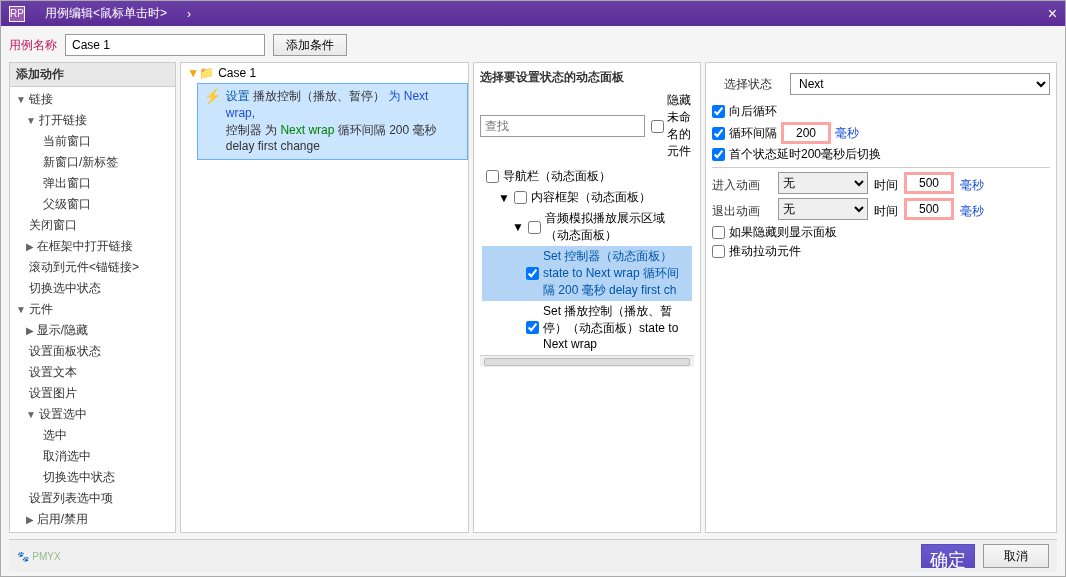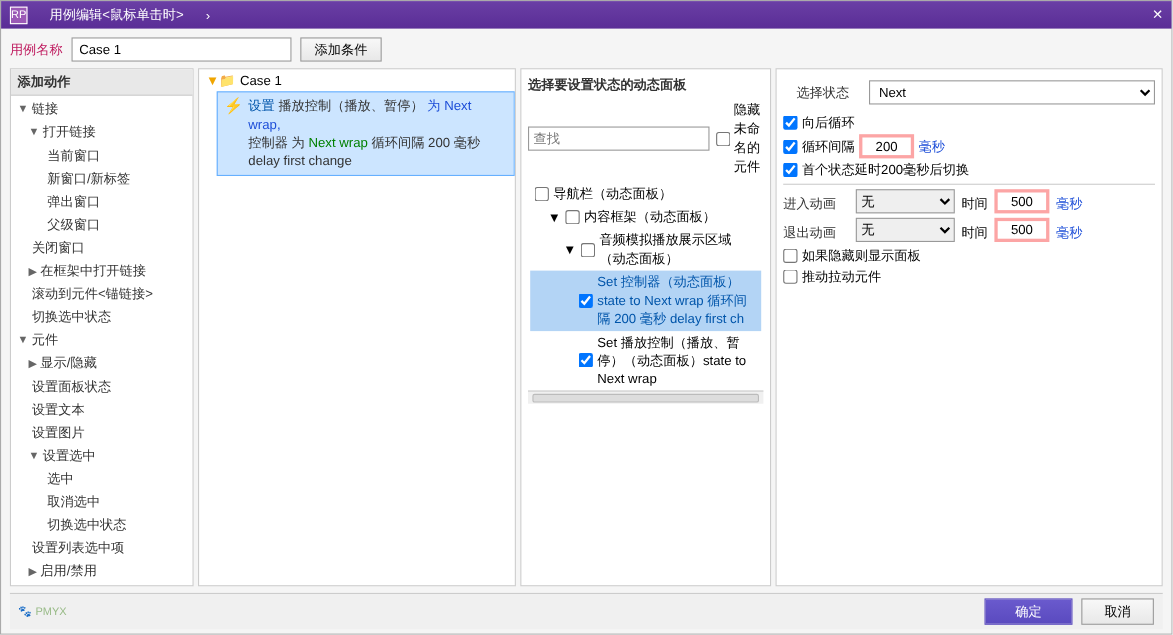--- a/index.html
+++ b/index.html
@@ -44,21 +44,21 @@
     .right-tree-item { padding: 2px 4px; display: flex; align-items: center; gap: 4px; }
     .right-tree-item.selected-blue { background: #b3d4f5; }
     .hscroll { height: 12px; background: #f0f0f0; border-top: 1px solid #ccc; display: flex; align-items: center; padding: 0 4px; }
     .hscroll-track { flex: 1; height: 8px; background: #ddd; border: 1px solid #bbb; border-radius: 2px; }
     .settings-section { border: 1px solid #ccc; background: white; padding: 6px; flex: 1; }
     .setting-row { display: flex; align-items: flex-end; gap: 6px; margin: 4px 0; }
     .setting-label { color: #333; width: 60px; }
     .num-input { border: 3px solid #fca5a5; padding: 2px 4px; width: 50px; height: 22px; text-align: center; }
     .ms-label { color: #1d4ed8; }
     .bottom-bar { display: flex; justify-content: flex-end; align-items: center; gap: 8px; padding: 4px 8px; background: #f0f0f0; border-top: 1px solid #ccc; }
-    .ok-btn { background: linear-gradient(to bottom, #6a5acd, #5a4abf); color: white; border: 1px solid #5a4abf; padding: 3px 27px; cursor: pointer; height: 24px; font-size: 12px; }
+    .ok-btn { background: linear-gradient(to bottom, #6a5acd, #5a4abf); color: white; border: 1px solid #5a4abf; padding: 3px 8px; cursor: pointer; height: 24px; font-size: 18px; }
     .cancel-btn { background: linear-gradient(to bottom, #f8f8f8, #e8e8e8); border: 1px solid #999; padding: 3px 20px; cursor: pointer; height: 24px; font-size: 12px; }
     .pmyx-logo { color: #9b8; font-size: 10px; margin-right: auto; }
     .select-state-row { display: flex; align-items: center; gap: 6px; margin: 4px 0 8px 12px; }
     .state-select { border: 1px solid #999; background: white; height: 22px; width: 260px; font-size: 12px; padding: 0 4px; }
     .divider-row { height: 1px; background: #ccc; margin: 4px 0; }
     .case-tree-row { display: flex; align-items: center; gap: 4px; padding: 3px 6px; }
     .folder-icon { color: #f0a500; }
   </style>
 </head>
 <body>

